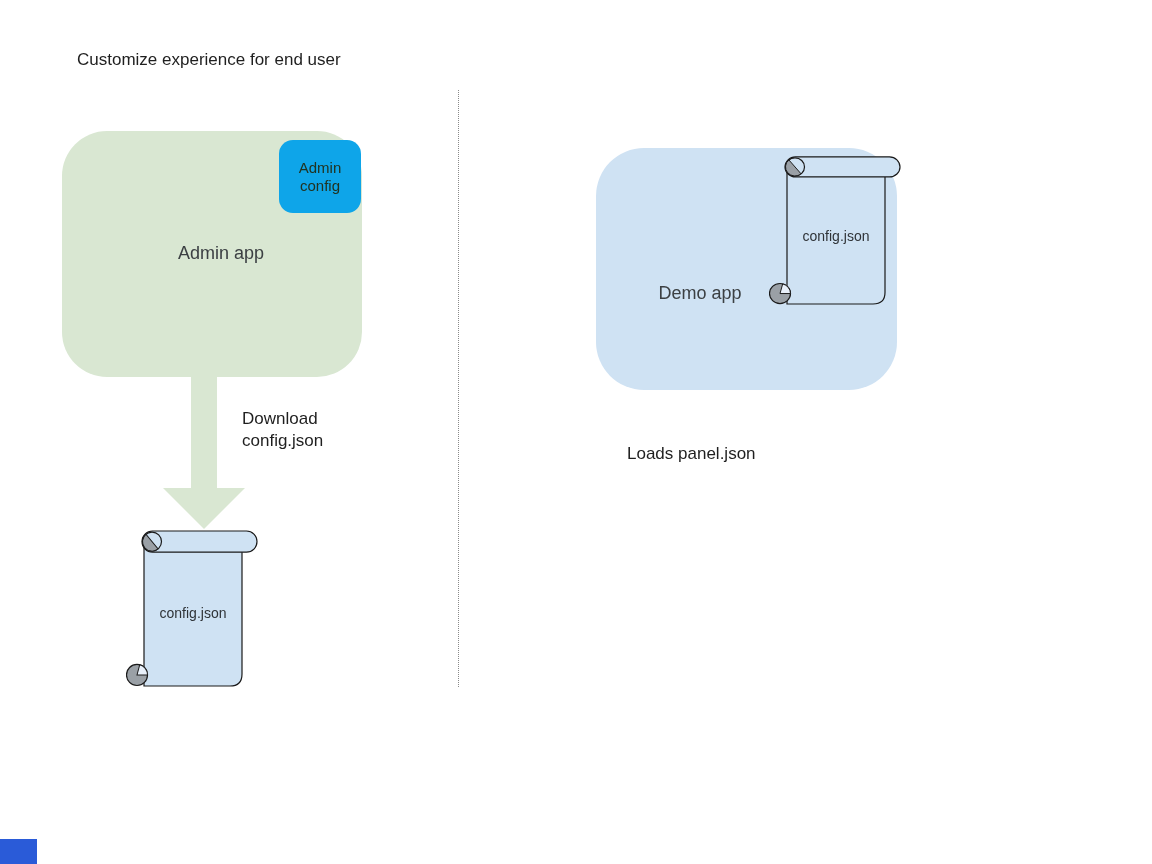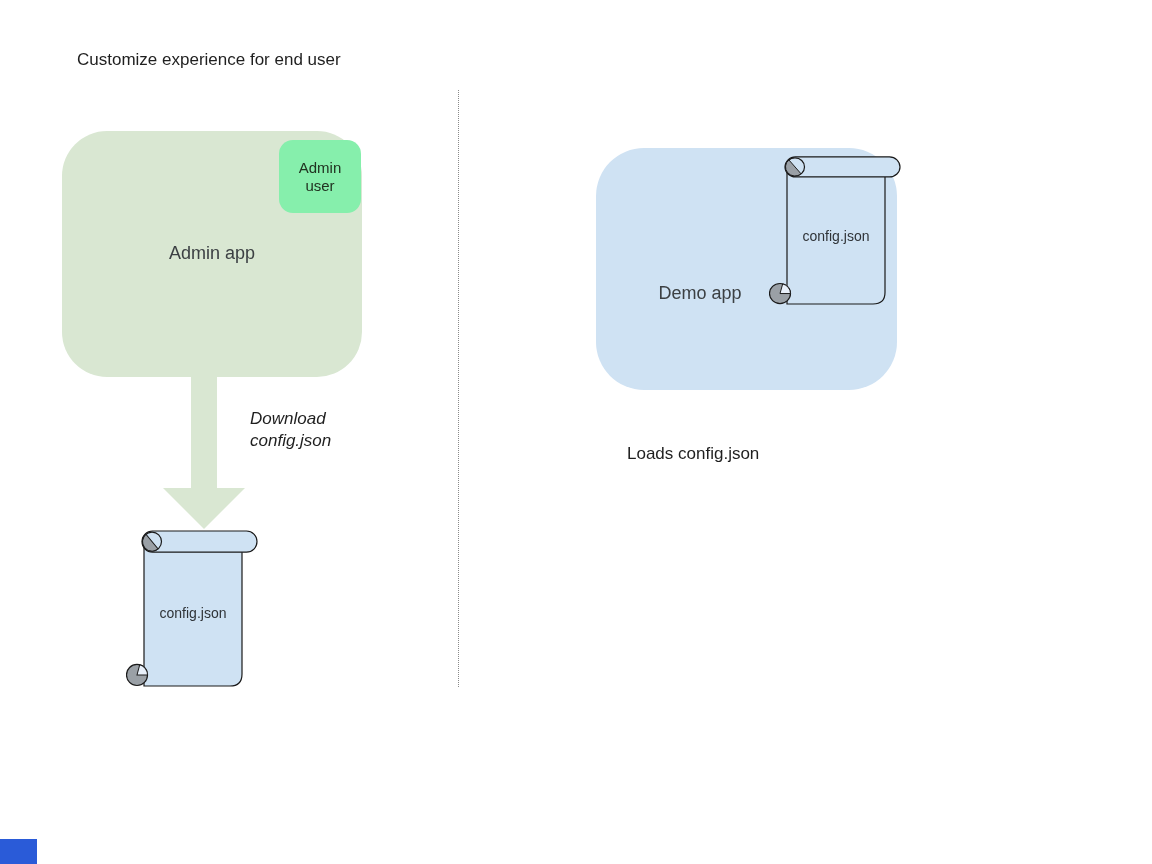--- a/index.html
+++ b/index.html
@@ -28,30 +28,30 @@
     left: 62px; top: 131px; width: 300px; height: 246px;
     border-radius: 45px;
   }
   .admin-panel {
     left: 279px; top: 140px; width: 82px; height: 73px;
     border-radius: 14px;
     display: flex; align-items: center; justify-content: center;
     text-align: center;
     font-size: 15px; line-height: 18px; color: #213321;
   }
-  .admin-app-label { left: 152px; top: 243px; width: 120px; font-size: 18px; }
+  .admin-app-label { left: 161px; top: 243px; width: 120px; font-size: 18px; }
   .demo-app {
     left: 596px; top: 148px; width: 301px; height: 242px;
     border-radius: 48px;
   }
   .demo-app-label { left: 640px; top: 259px; width: 120px; font-size: 18px; margin-top: 24px; }
   .arrow-svg { left: 160px; top: 377px; }
   .arrow-caption {
-    left: 250px; top: 408px;
-    font-size: 17px; line-height: 22px; color: #1f1f1f; font-style: italic;
+    left: 242px; top: 408px;
+    font-size: 17px; line-height: 22px; color: #1f1f1f;
   }
   .scroll-left { left: 126px; top: 528px; }
   .scroll-right { left: 769px; top: 154px; }
   .scroll-label { font-size: 14px; color: #2f3337; }
   .scroll-label-left { left: 144px; top: 605px; width: 98px; }
   .scroll-label-right { left: 787px; top: 228px; width: 98px; }
   .caption-loads { left: 627px; top: 444px; font-size: 17px; color: #1f1f1f; }
   .divider {
     left: 458px; top: 90px; height: 597px; width: 1px;
     border-left: 1px dotted #8a8a8a;
@@ -59,22 +59,22 @@
   .corner-square { left: 0; top: 839px; width: 37px; height: 25px; }
 </style>
 </head>
 <body>
 
 <div class="canvas">
 
   <div class="abs title" style="left:77px; top:50px;">Customize experience for end user</div>
 
   <div class="app-box admin-app" style="background-color: rgb(217, 231, 210);"></div>
-  <div class="app-box admin-panel" style="background-color: #86efac;">
-    <span><span>Admin</span><br><span>user</span></span>
+  <div class="app-box admin-panel" style="background-color: #0ea5e9;">
+    <span><span>Admin</span><br><span>config</span></span>
   </div>
   <div class="abs shape-label admin-app-label">Admin app</div>
 
   <svg class="abs arrow-svg" width="90" height="152" viewBox="0 0 90 152">
     <polygon points="31,0 57,0 57,111 85,111 44,152 3,111 31,111" fill="#d9e7d2"></polygon>
   </svg>
   <div class="abs arrow-caption">
     <div>Download</div>
     <div>config.json</div>
   </div>
@@ -97,17 +97,17 @@
   <svg class="abs scroll-right" width="134" height="151" viewBox="0 0 134 158" preserveAspectRatio="none">
     <path d="M18 14 H116 V145 Q116 157 104 157 H18 Z" stroke="#1a1a1a" stroke-width="1.2" fill="#cfe2f3"></path>
     <circle cx="11" cy="146" r="10.5" stroke="#1a1a1a" stroke-width="1.2" fill="#9aa0a6"></circle>
     <path d="M11 146 L21.5 146 A10.5 10.5 0 0 0 13.7 135.9 Z" stroke="#1a1a1a" stroke-width="1" fill="#e8f0fa"></path>
     <rect x="16" y="3" width="115" height="21" rx="10.5" ry="10.5" stroke="#1a1a1a" stroke-width="1.2" fill="#cfe2f3"></rect>
     <circle cx="26" cy="13.5" r="9.5" stroke="#1a1a1a" stroke-width="1.2" fill="#cfe2f3"></circle>
     <path d="M19.9 6.2 A9.5 9.5 0 0 0 32.1 20.8 Q26 13.5 19.9 6.2 Z" stroke="#1a1a1a" stroke-width="1" fill="#9aa0a6"></path>
   </svg>
   <div class="abs shape-label scroll-label scroll-label-right">config.json</div>
 
-  <div class="abs caption-loads">Loads config.json</div>
+  <div class="abs caption-loads">Loads panel.json</div>
 
   <div class="abs corner-square" style="background-color: rgb(42, 91, 216);"></div>
 
 </div>
 
 </body></html>

